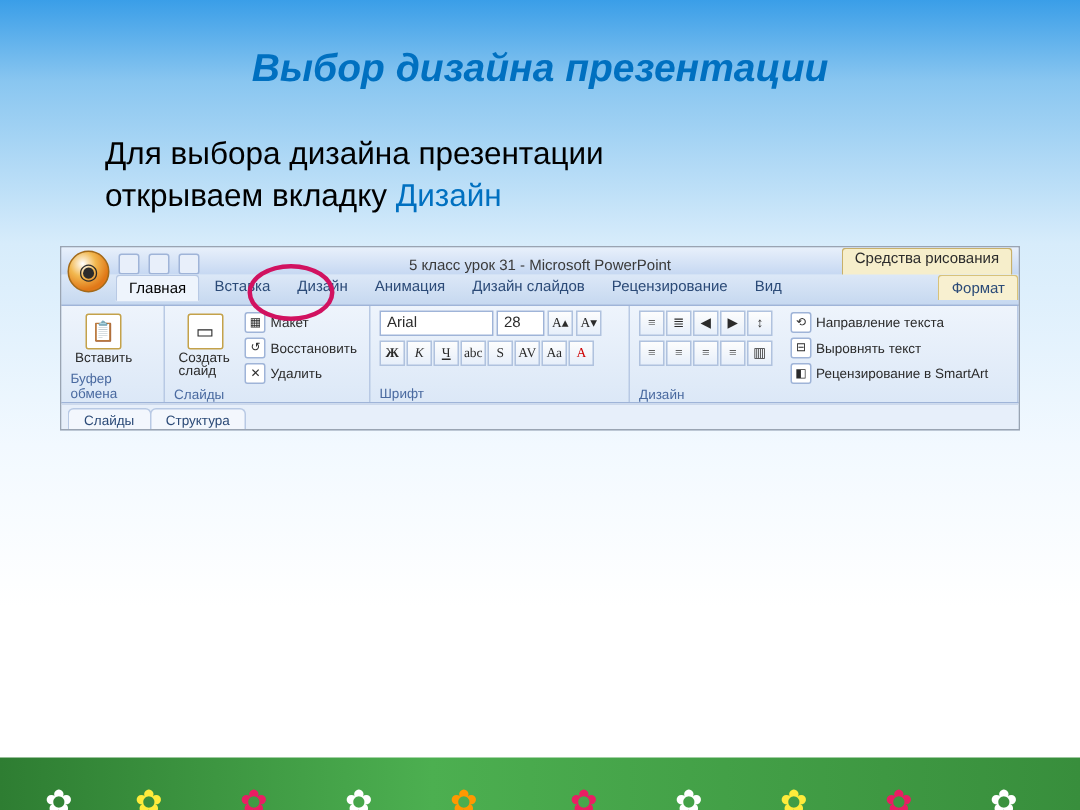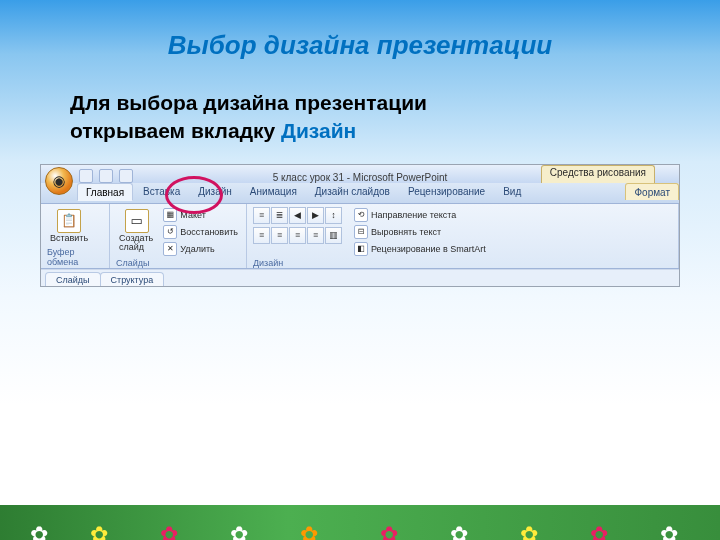--- a/index.html
+++ b/index.html
@@ -1,26 +1,26 @@
 <!DOCTYPE html>
 <html><head>
 <meta charset="utf-8">
 <style>
 html,body{margin:0;padding:0;width:720px;height:540px;font-family:Arial,Helvetica,sans-serif;overflow:hidden}
 body{background:linear-gradient(180deg,#3a9ee8 0%,#89c6f0 10%,#d7ecfb 30%,#f2f9ff 55%,#ffffff 75%)}
 .page-title{color:#0070c0;font-size:26px;font-weight:bold;font-style:italic;text-align:center;padding-top:30px}
-.body-text{font-size:21px;font-weight:bold;margin:28px 60px 18px 70px;line-height:1.35}
+.body-text{font-size:21px;font-weight:normal;margin:28px 60px 18px 70px;line-height:1.35}
 .body-text .kw{color:#0070c0}
 .screenshot{margin:0 40px;border:1px solid #9aa4b2;background:#cfe0f4;font-size:10px;color:#2b2b2b;position:relative}
 .titlebar{height:18px;background:linear-gradient(#e8f0fb,#c6d8f2);display:flex;align-items:flex-end;position:relative}
 .office-btn{width:26px;height:26px;border-radius:50%;background:radial-gradient(circle at 35% 30%,#fff,#f2b84f 35%,#e07818 70%);border:1px solid #a36a1a;position:absolute;left:4px;top:2px;z-index:3;display:flex;align-items:center;justify-content:center;font-size:15px}
 .qat{margin-left:38px;display:flex;gap:6px}
 .qat span{width:12px;height:12px;background:#e8effa;border:1px solid #9fb4d8;border-radius:2px}
 .win-title{position:absolute;left:50%;transform:translateX(-50%);font-size:10px;color:#3a3a3a;white-space:nowrap}
-.ctx-tab{position:absolute;right:24px;top:0;height:18px;background:#f6eecb;border:1px solid #c8b06a;border-bottom:none;padding:1px 8px;font-size:10px;border-radius:3px 3px 0 0}
+.ctx-tab{position:absolute;right:4px;top:0;height:18px;background:#f6eecb;border:1px solid #c8b06a;border-bottom:none;padding:1px 8px;font-size:10px;border-radius:3px 3px 0 0}
 .tabs{display:flex;align-items:flex-start;background:linear-gradient(#dce8f7,#c6d8f0);height:20px;padding-left:36px;gap:2px;border-bottom:1px solid #9fb4d8;position:relative}
 .tab{padding:3px 8px 2px;font-size:10px;color:#2b4a77;cursor:pointer;border-radius:3px 3px 0 0}
 .tab.active{background:#eef4fc;border:1px solid #b8c9e4;border-bottom:1px solid #eef4fc;margin-bottom:-1px;color:#000}
 .tab.ctx{background:#f8f0d0;border:1px solid #d8c27a;border-bottom:none}
 .highlight-ring{position:absolute;width:52px;height:32px;border:3px solid #d11260;border-radius:50%;top:-7px;left:124px;pointer-events:none;z-index:5}
 .ribbon{display:flex;background:linear-gradient(#eef4fc,#dce8f7);border-bottom:1px solid #9fb4d8;height:64px}
 .group{border-right:1px solid #b8c9e4;padding:3px 6px 1px;display:flex;flex-direction:column;justify-content:space-between}
 .group-body{display:flex;gap:4px;flex:1}
 .group-label{font-size:9px;color:#4a6aa0;text-align:left;padding-top:1px}
 .bigbtn{display:flex;flex-direction:column;align-items:center;gap:1px;padding:2px 3px;cursor:pointer}
@@ -106,20 +106,43 @@
             </div>
           <div class="mini">
               <span class="mi">✕</span>
               <span>Удалить</span>
             </div>
         </div>
       </div>
       <div class="group-label">Слайды</div>
     </div>
 
+    <div class="group" style="width:160px">
+      <div class="group-body" style="flex-direction:column;gap:3px">
+        <div class="font-row">
+          <div class="font-sel" style="width:66px">Arial</div>
+          <div class="font-sel" style="width:22px">28</div>
+          <div class="sq">A▴</div>
+          <div class="sq">A▾</div>
+        </div>
+        <div class="btnrow">
+          <div class="sq b">Ж</div>
+          <div class="sq i">К</div>
+          <div class="sq u">Ч</div>
+          <div class="sq">
+              <span class="s">abc</span>
+            </div>
+          <div class="sq">S</div>
+          <div class="sq">AV</div>
+          <div class="sq">Aa</div>
+          <div class="sq" style="color:#c00">A</div>
+        </div>
+      </div>
+      <div class="group-label">Шрифт</div>
+    </div>
 
     <div class="group" style="flex:1">
       <div class="group-body">
         <div style="display:flex;flex-direction:column;gap:3px">
           <div class="btnrow">
             <div class="sq">≡</div>
             <div class="sq">≣</div>
             <div class="sq">◀</div>
             <div class="sq">▶</div>
             <div class="sq">↕</div>

